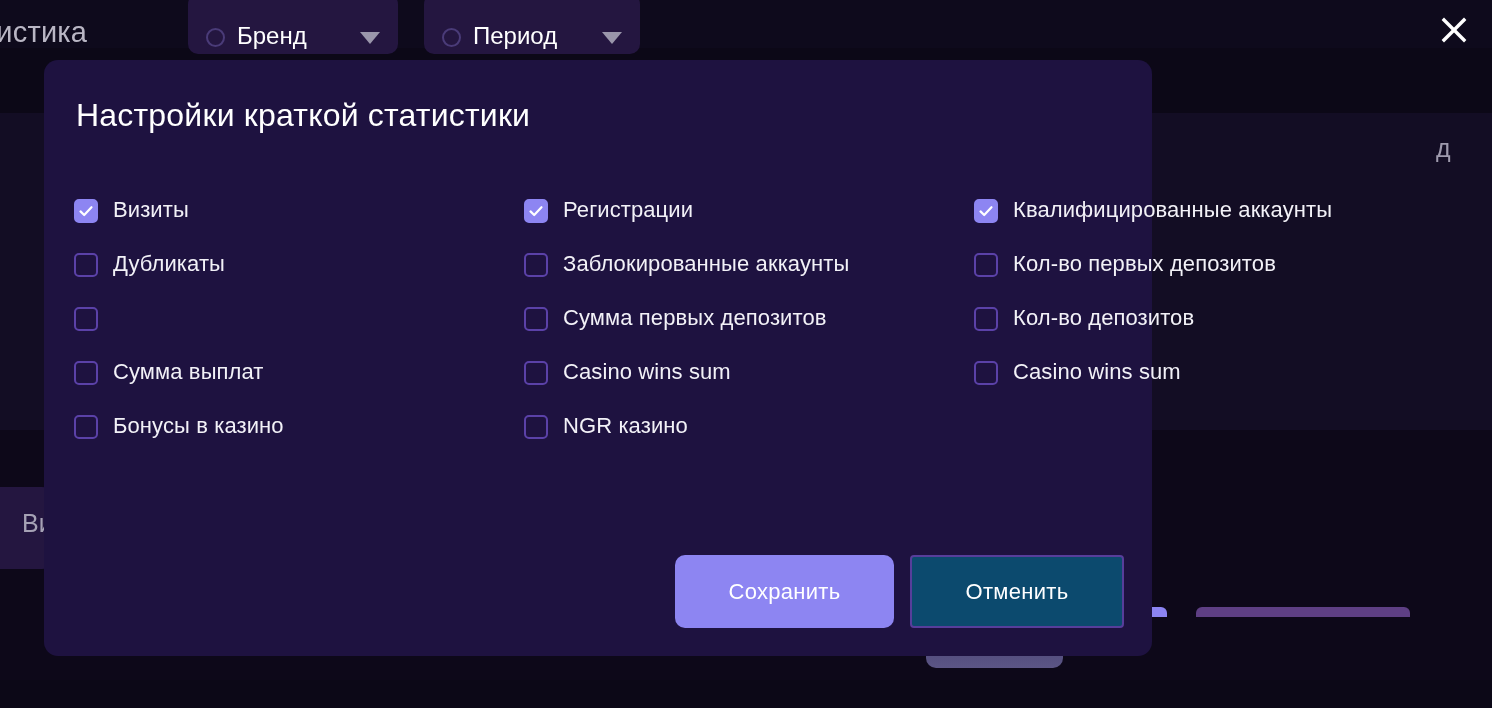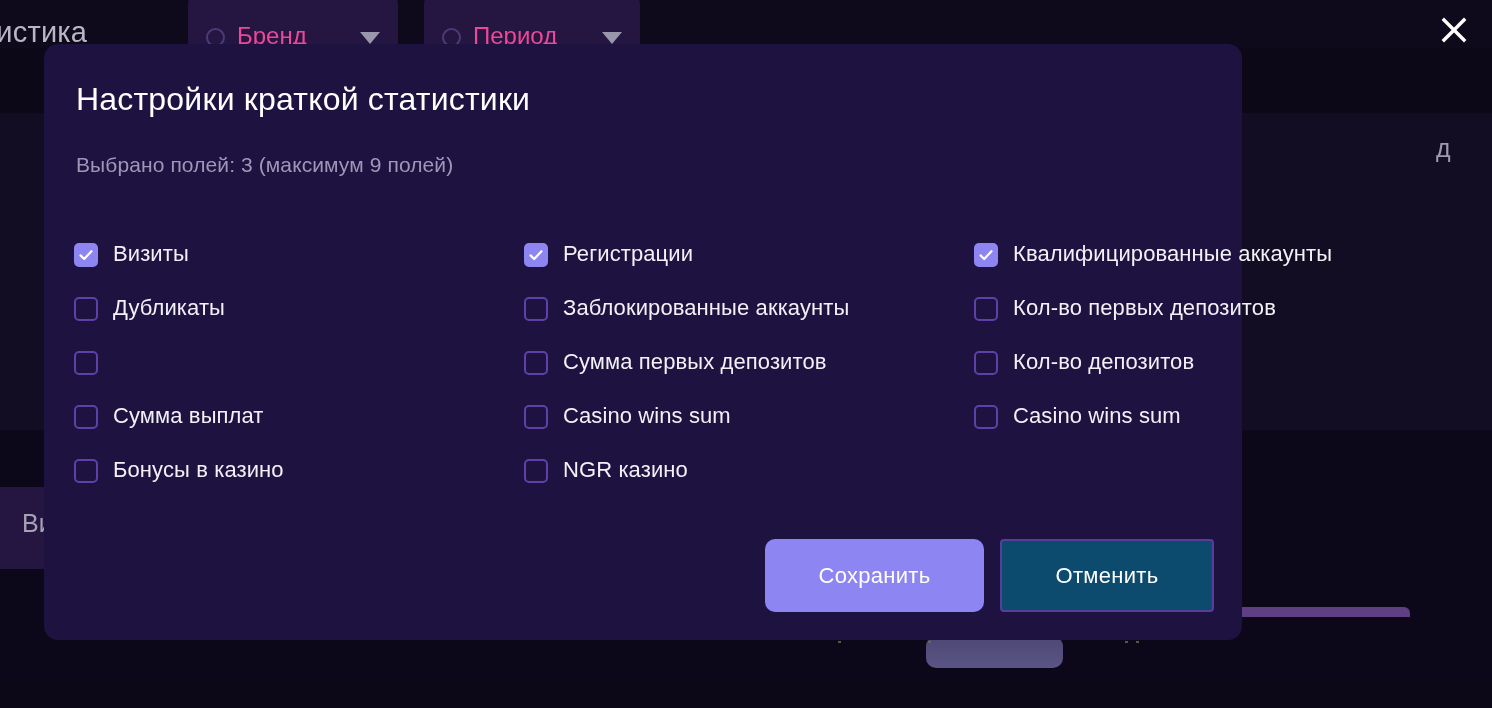--- a/index.html
+++ b/index.html
@@ -75,21 +75,21 @@
     width: 19px;
     height: 19px;
     border-radius: 50%;
     border: 2px solid #4a3b78;
     box-sizing: border-box;
     flex: none;
     margin-bottom: 3px;
   }
   .bg-filter-label {
     font-size: 24px;
-    color: #ec4899;
+    color: #ffffff;
     white-space: nowrap;
   }
   .bg-filter-caret {
     margin-left: auto;
     margin-bottom: 6px;
     width: 0; height: 0;
     border-left: 10px solid transparent;
     border-right: 10px solid transparent;
     border-top: 12px solid #9a96ab;
   }
@@ -168,22 +168,22 @@
     background: none;
     border: none;
     padding: 0;
   }
   #close-btn svg { display: block; }
 
   
   #modal {
     position: absolute;
     left: 44px;
-    top: 44px;
-    width: 1198px;
+    top: 60px;
+    width: 1108px;
     height: 596px;
     background: #1e1240;
     border-radius: 14px;
     box-sizing: border-box;
     padding: 38px 32px 16px 30px;
     z-index: 20;
   }
   .modal-title {
     font-size: 32px;
     font-weight: 400;
@@ -319,21 +319,20 @@
     <svg width="26" height="26" viewBox="0 0 26 26" aria-hidden="true">
       <line x1="3" y1="3" x2="23" y2="23" stroke="#ffffff" stroke-width="3.4" stroke-linecap="square"></line>
       <line x1="23" y1="3" x2="3" y2="23" stroke="#ffffff" stroke-width="3.4" stroke-linecap="square"></line>
     </svg>
   </span>
 </button>
 
 <div id="modal" role="dialog">
 
   <h1 class="modal-title">Настройки краткой статистики</h1>
-  <div class="modal-subtitle">Выбрано полей: 3 (максимум 9 полей)</div>
 
   <div class="fields-grid">
     <div class="field-col">
         <div class="field-row">
           <span class="cbox checked">
             <svg width="16" height="16" viewBox="0 0 16 16" aria-hidden="true">
               <polyline points="2.5,8.4 6.2,12 13.5,4.2" fill="none" stroke="#ffffff" stroke-width="2.2" stroke-linecap="round" stroke-linejoin="round"></polyline>
             </svg>
           </span>
           <span class="field-label">Визиты</span>

